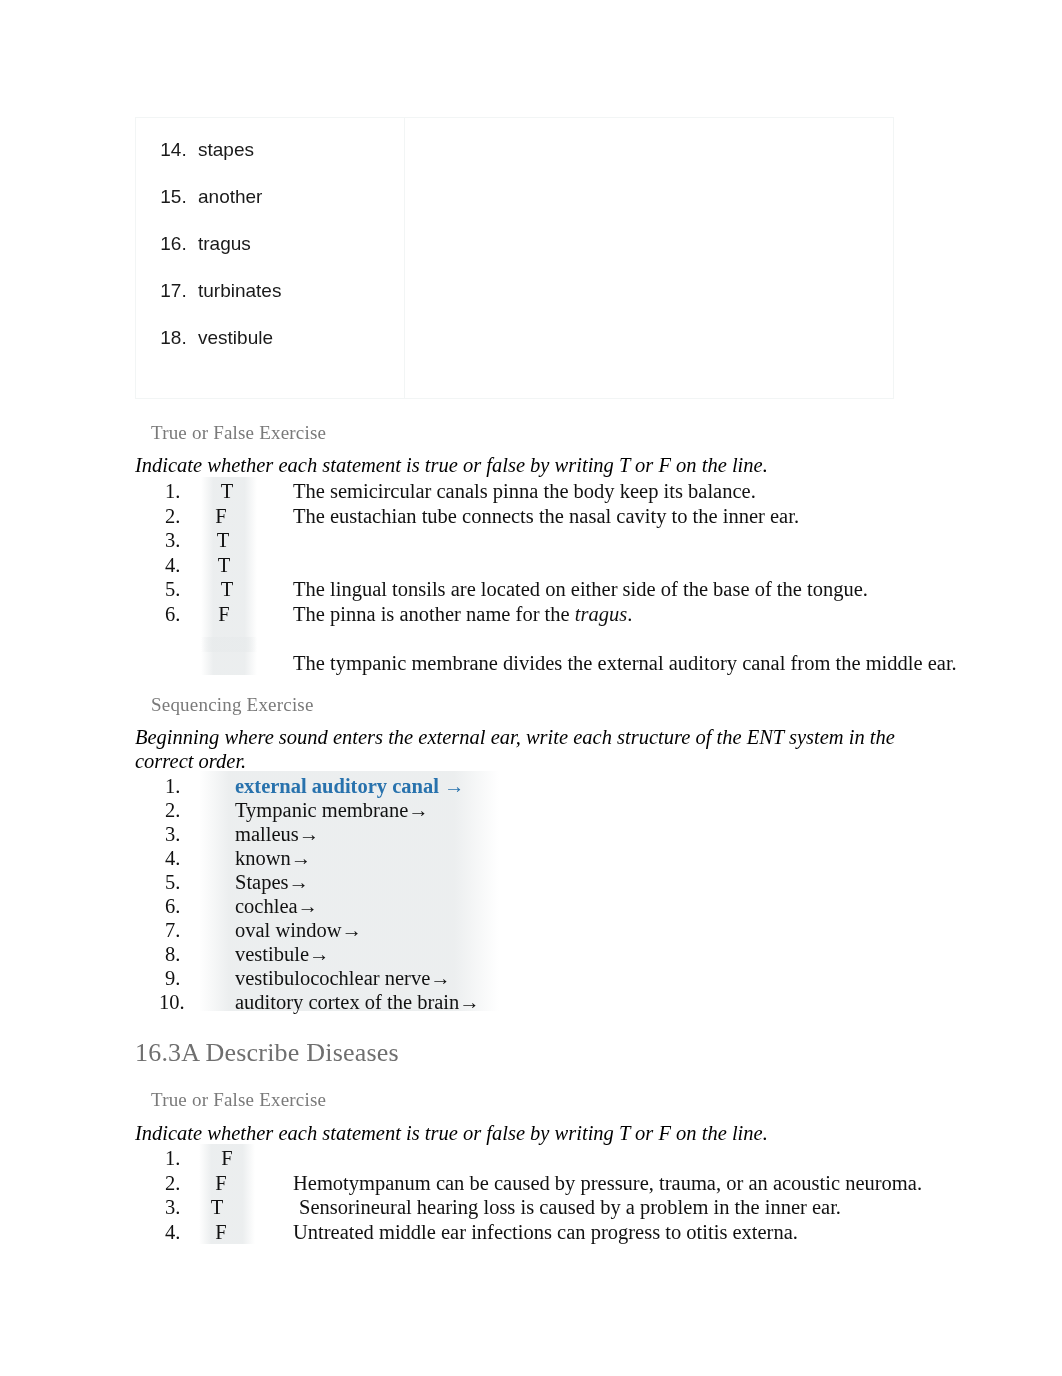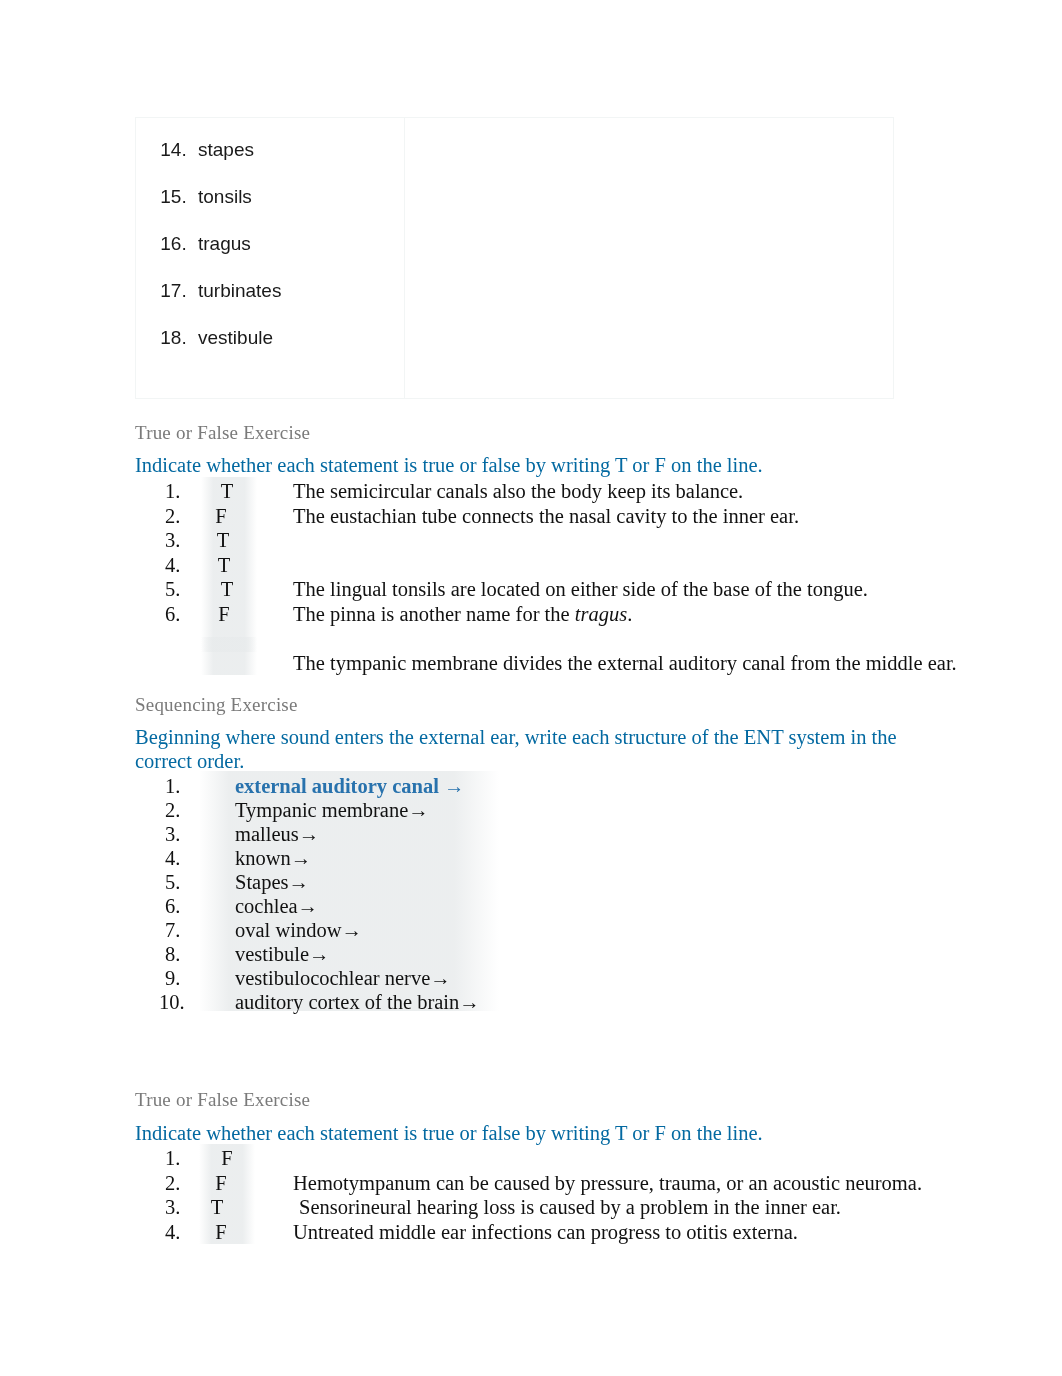--- a/index.html
+++ b/index.html
@@ -58,36 +58,38 @@
   ol.term-list li:last-child { margin-bottom: 4px; }
 
   
   .h-sub {
     position: absolute;
     font-family: "Liberation Serif", "DejaVu Serif", serif;
     font-size: 19px;
     color: #7a7a7a;
     letter-spacing: 0.2px;
     white-space: nowrap;
+    margin-left: 16px;
   }
   .h-main {
     position: absolute;
     font-family: "Liberation Serif", "DejaVu Serif", serif;
     font-size: 26px;
     color: #6f6f6f;
     letter-spacing: 0.2px;
     white-space: nowrap;
   }
 
   
   .body-line {
     position: absolute;
     font-size: 20.5px;
     line-height: 25px;
-    color: #0369a1;
+    color: #000000;
+    font-style: italic;
   }
 
   
   .tf-block { position: absolute; }
   .tf-row {
     position: relative;
     height: 24.5px;
     font-size: 20.5px;
     line-height: 24.5px;
     white-space: nowrap;
@@ -149,21 +151,21 @@
 <body>
 
 <div class="page">
 
   <table class="term-table">
     <tbody>
         <tr>
       <td class="left-cell">
         <ol class="term-list" start="14">
           <li><span>stapes</span></li>
-          <li><span>tonsils</span></li>
+          <li><span>another</span></li>
           <li><span>tragus</span></li>
           <li><span>turbinates</span></li>
           <li><span>vestibule</span></li>
         </ol>
       </td>
       <td class="right-cell">
         <div></div>
       </td>
     </tr>
   </tbody>
@@ -172,21 +174,21 @@
   <div class="h-sub" style="left:122px; top:422px;">True or False Exercise</div>
 
   <div class="body-line" style="left:122px; top:453px;">Indicate whether each statement is true or false by writing T or F on the line.</div>
 
   <div class="tf-block" style="left:152px; top:479px; width:800px;">
     <div class="tf-shade" style="left:36px; top:-2px; width:56px; height:175px;"></div>
 
     <div class="tf-row">
       <span class="tf-num">1.</span>
       <span class="tf-ans" style="left:36px;">T</span>
-      <span class="tf-text"><span>The semicircular canals also the body keep its balance.</span></span>
+      <span class="tf-text"><span>The semicircular canals pinna the body keep its balance.</span></span>
     </div>
 
     <div class="tf-row">
       <span class="tf-num">2.</span>
       <span class="tf-ans" style="left:30px;">F</span>
       <span class="tf-text"><span>The eustachian tube connects the nasal cavity to the inner ear.</span></span>
     </div>
 
     <div class="tf-row">
       <span class="tf-num">3.</span>
@@ -261,20 +263,21 @@
     <div class="seq-row">
       <span class="seq-num">9.</span>
       <span class="seq-text">vestibulocochlear nerve→</span>
     </div>
     <div class="seq-row">
       <span class="seq-num" style="left:-6px;">10.</span>
       <span class="seq-text">auditory cortex of the brain→</span>
     </div>
   </div>
 
+  <div class="h-main" style="left:122px; top:1038px;">16.3A Describe Diseases</div>
 
   <div class="h-sub" style="left:122px; top:1089px;">True or False Exercise</div>
 
   <div class="body-line" style="left:122px; top:1121px;">Indicate whether each statement is true or false by writing T or F on the line.</div>
 
   <div class="tf-block" style="left:152px; top:1146px; width:800px;">
     <div class="tf-shade" style="left:34px; top:-2px; width:56px; height:100px;"></div>
 
     <div class="tf-row">
       <span class="tf-num">1.</span>

